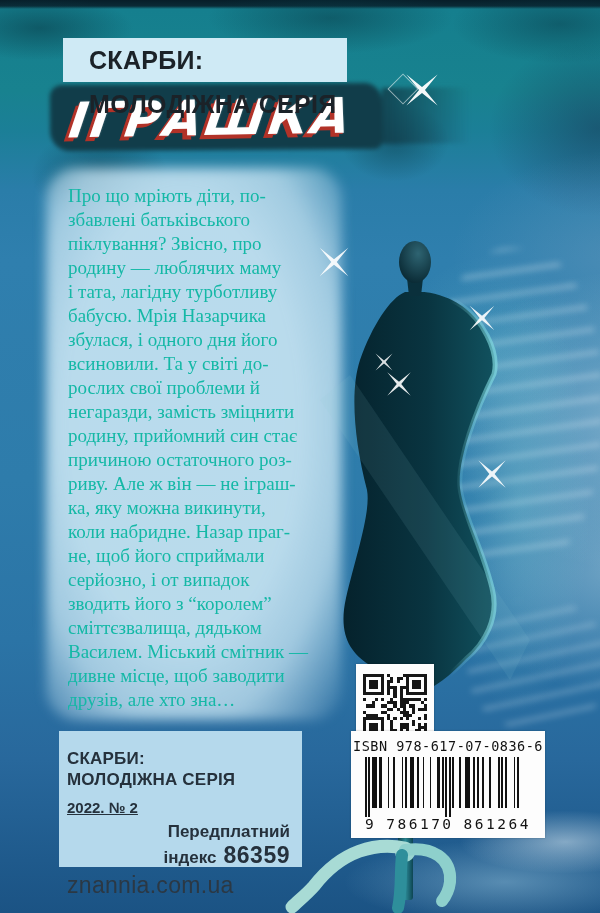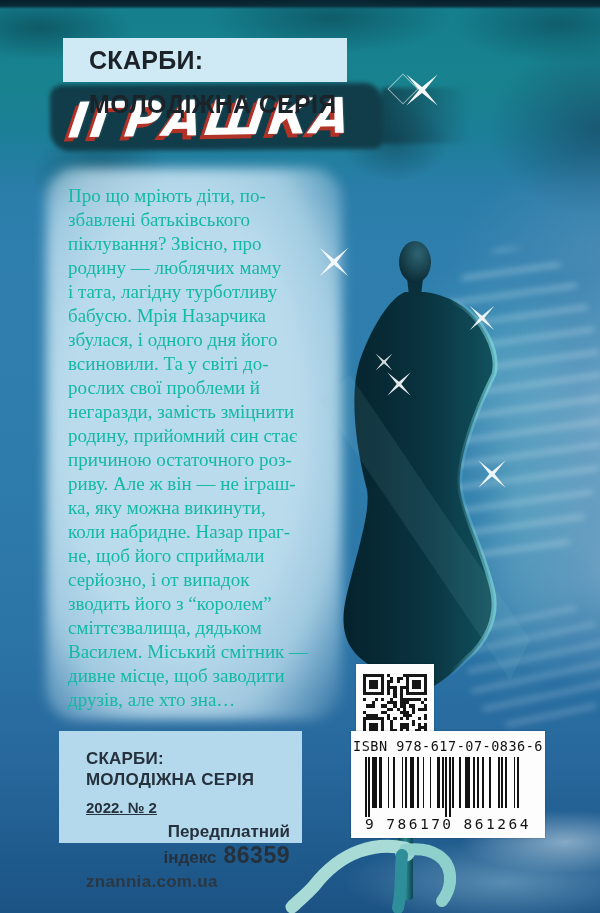--- a/index.html
+++ b/index.html
@@ -57,27 +57,27 @@
 
   
   .star{position:absolute;z-index:5;}
   .diamond{position:absolute;z-index:5;border:1.6px solid rgba(255,255,255,.55);
     transform:rotate(45deg);}
 
   
   .mannequin{position:absolute;left:280px;top:200px;width:320px;height:713px;z-index:3;}
 
   
-  .imprint{position:absolute;left:59px;top:731px;width:243px;height:112px;z-index:6;
-    background:#b5d9ec;color:#25313c;box-sizing:border-box;padding:17px 12px 0 27px;}
+  .imprint{position:absolute;left:59px;top:731px;width:243px;height:136px;z-index:6;
+    background:#b5d9ec;color:#25313c;box-sizing:border-box;padding:17px 12px 0 8px;}
   .imprint .s1{font-size:17px;font-weight:700;line-height:21px;letter-spacing:.2px;}
   .imprint .issue{font-size:15px;font-weight:700;margin-top:9px;text-decoration:underline;}
   .imprint .subscr{font-size:17px;font-weight:700;margin-top:6px;text-align:right;}
   .imprint .subscr .index{font-size:23px;margin-left:7px;letter-spacing:.5px;}
-  .imprint .website{font-size:17px;font-weight:700;margin-top:3px;color:#2b3844;
+  .imprint .website{font-size:23px;font-weight:400;margin-top:3px;color:#2b3844;
     letter-spacing:.3px;}
 
   
   .qr-box{position:absolute;left:356px;top:664px;width:78px;height:84px;z-index:6;
     background:#fdfdfd;box-shadow:0 0 2px rgba(0,0,0,.25);}
   .qr-box svg{position:absolute;left:7px;top:10px;}
   #qr rect{fill:#161616;}
 
   
   .barcode-box{position:absolute;left:327px;top:731px;width:194px;height:107px;z-index:6;

